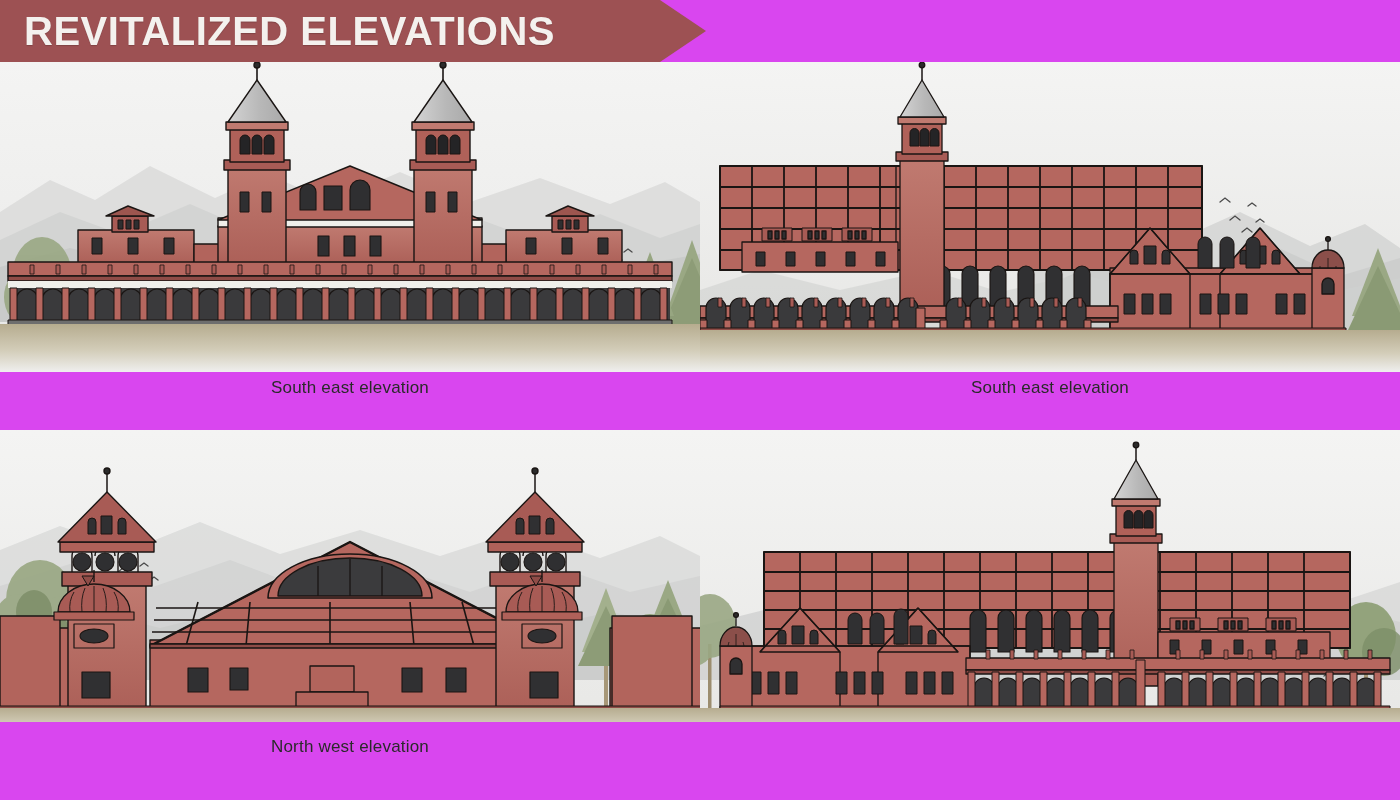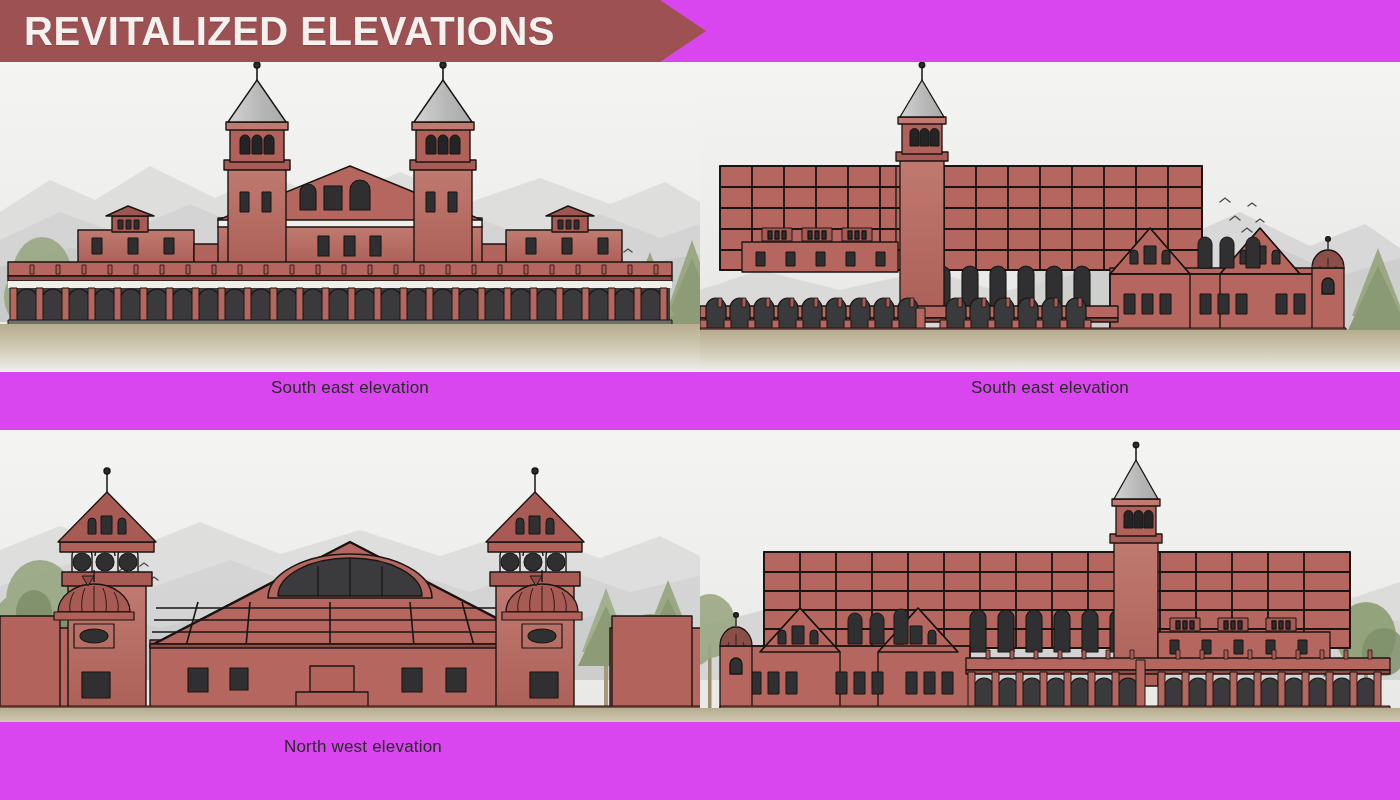--- a/index.html
+++ b/index.html
@@ -21,21 +21,21 @@
   .caption{position:absolute;text-align:center;color:#2a2a2a;
      font-size:17px;letter-spacing:.2px;white-space:nowrap;}
 
   #panel-se{left:0;top:62px;width:700px;height:310px;}
   #panel-ne{left:700px;top:62px;width:700px;height:310px;}
   #panel-nw{left:0;top:430px;width:700px;height:292px;}
   #panel-sw{left:700px;top:430px;width:700px;height:292px;}
 
   #cap-se{left:0;top:378px;width:700px;}
   #cap-ne{left:700px;top:378px;width:700px;}
-  #cap-nw{left:0;top:737px;width:700px;margin-left:13px;}
+  #cap-nw{left:0;top:737px;width:700px;}
   #cap-sw{left:700px;top:737px;width:700px;}
 </style>
 </head>
 <body>
 
 <div id="board">
 
   <div id="title-ribbon">
     <svg width="720" height="62" viewBox="0 0 720 62">
       <polygon points="0,0 660,0 706,31 660,62 0,62" fill="#9d5153"></polygon>

